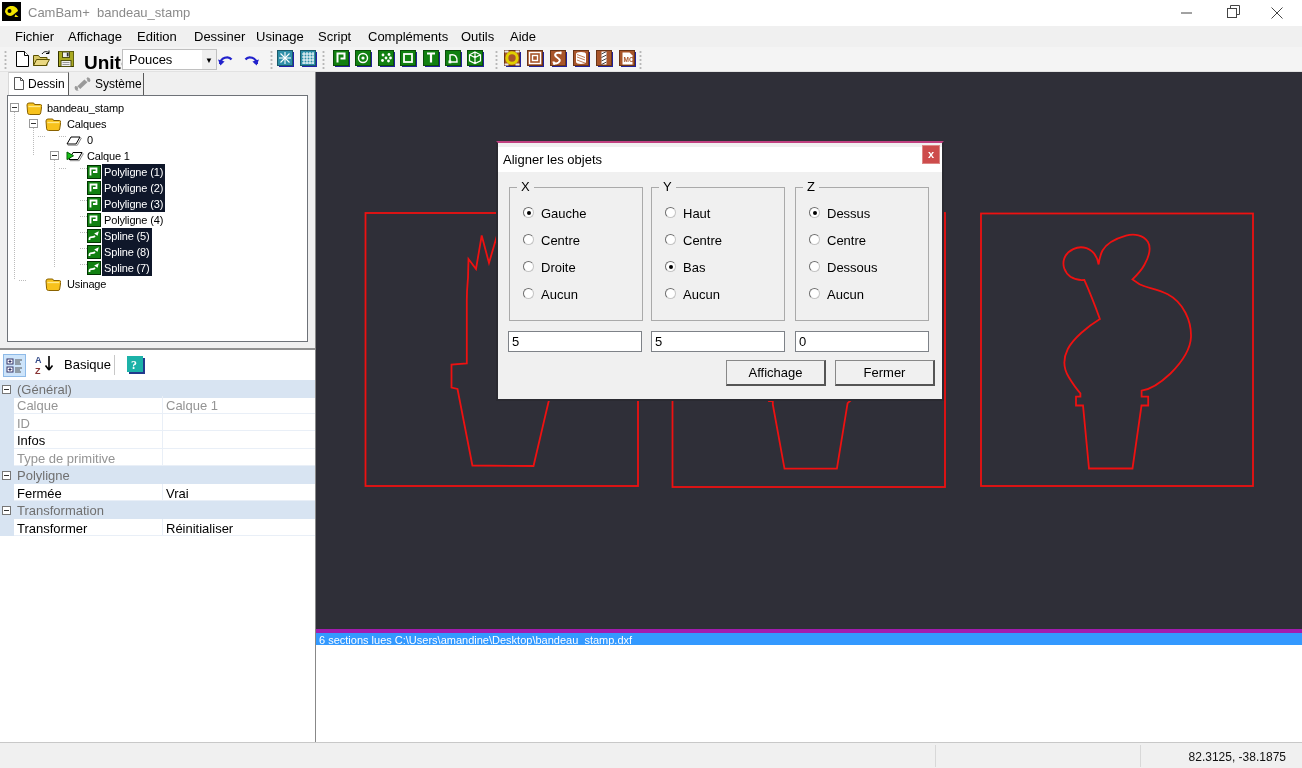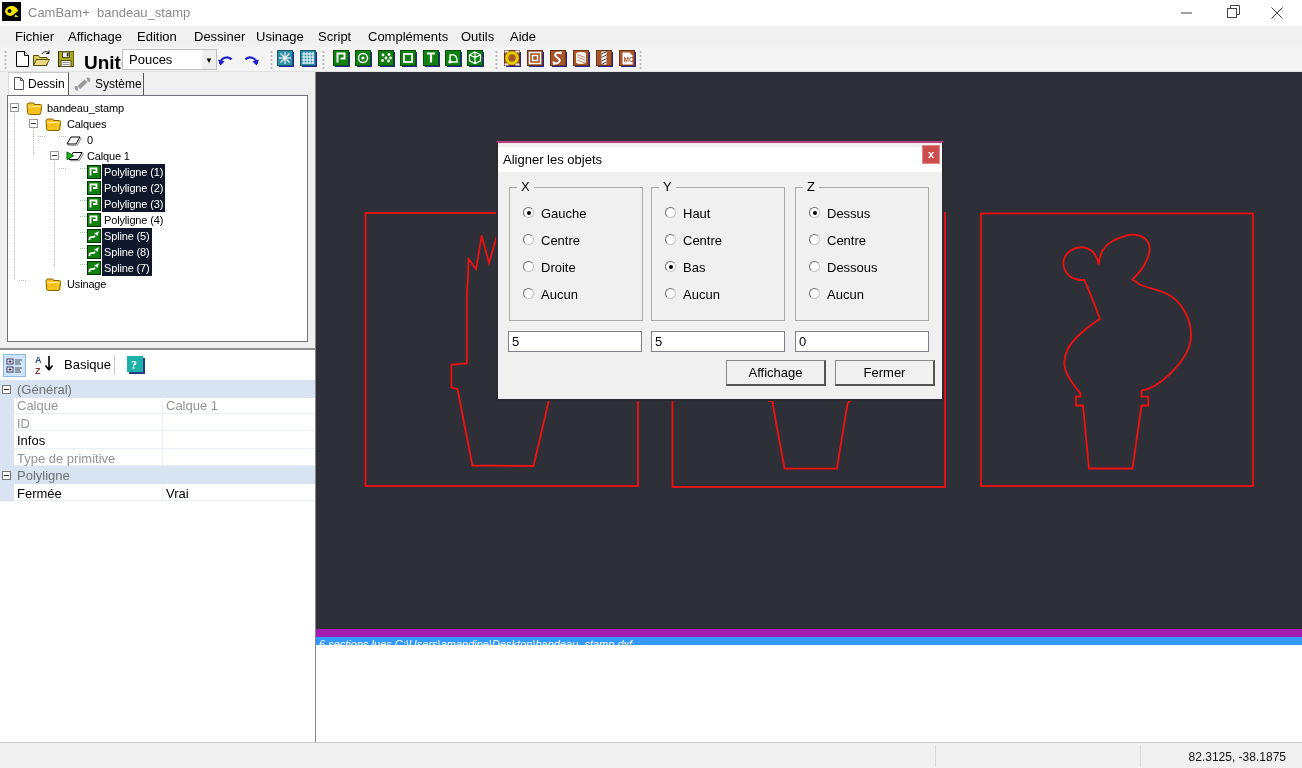--- a/index.html
+++ b/index.html
@@ -53,21 +53,21 @@
 .pmargin { position:absolute; left:0; top:0; width:14px; height:17.5px; background:#d8e4f2; }
 .plabel { position:absolute; left:17px; top:2px; }
 .pval { position:absolute; left:166px; top:2px; }
 .pgline { position:absolute; left:162px; width:1px; background:#e9eff7; top:0; height:17.5px; }
 .pm { position:absolute; left:2px; top:5px; width:9px; height:9px; border:1px solid #777; background:#fff; z-index:2; }
 .pm:after { content:""; position:absolute; left:1px; top:3px; width:5px; height:1px; background:#333; }
 .gray { color:#949494; }
 
 
 #canvas { left:316px; top:72px; width:986px; height:557px; background:#2f2f38; }
-#statusline { left:316px; top:629px; width:986px; height:16px; border-top:8px solid #a21caf; background:#3399ff; color:#fff; font-size:11px; padding:1px 0 0 3px;font-style:italic; }
+#statusline { left:316px; top:629px; width:986px; height:16px; border-top:4px solid #a21caf; background:#3399ff; color:#fff; font-size:11px; padding:1px 0 0 3px; }
 #belowwhite { left:316px; top:645px; width:986px; height:97px; background:#fff; }
 
 
 #statusbar { left:0; top:742px; width:1302px; height:26px; background:#f0f0f0; border-top:1px solid #c8c8c8; font-size:12px; color:#111; }
 .sbsep { position:absolute; top:2px; width:1px; height:22px; background:#d8d8d8; }
 #coords { position:absolute; right:16px; top:7px; }
 
 
 #dialog { left:496px; top:141px; width:448px; height:260px; background:#f0f0f0; border:2px solid #2a2a31; border-top:2px solid #c04080; z-index:10; }
 #dlgtitle { position:absolute; left:0; top:4px; width:444px; height:25px; background:#fff; }
@@ -412,20 +412,30 @@
       </div>
   <div class="prow pcat" style="top:86px">
         <div class="pm"></div>
         <div class="plabel">Polyligne</div>
       </div>
   <div class="prow pitem" style="top:103.5px">
         <div class="pmargin"></div>
         <div class="plabel">Fermée</div>
         <div class="pgline"></div>
         <div class="pval">Vrai</div>
+      </div>
+  <div class="prow pcat" style="top:121px">
+        <div class="pm"></div>
+        <div class="plabel">Transformation</div>
+      </div>
+  <div class="prow pitem" style="top:138.5px">
+        <div class="pmargin"></div>
+        <div class="plabel">Transformer</div>
+        <div class="pgline"></div>
+        <div class="pval">Réinitialiser</div>
       </div>
 </div>
 
 <div class="abs" id="canvas">
 <svg width="986" height="559" viewBox="316 72 986 559">
   <g fill="none" stroke="#ee1111" stroke-width="1.8">
     <rect x="365.5" y="213" width="272.5" height="273"></rect>
     <rect x="672.5" y="213" width="272.5" height="274"></rect>
     <rect x="981" y="213.5" width="272" height="272.5"></rect>
 

